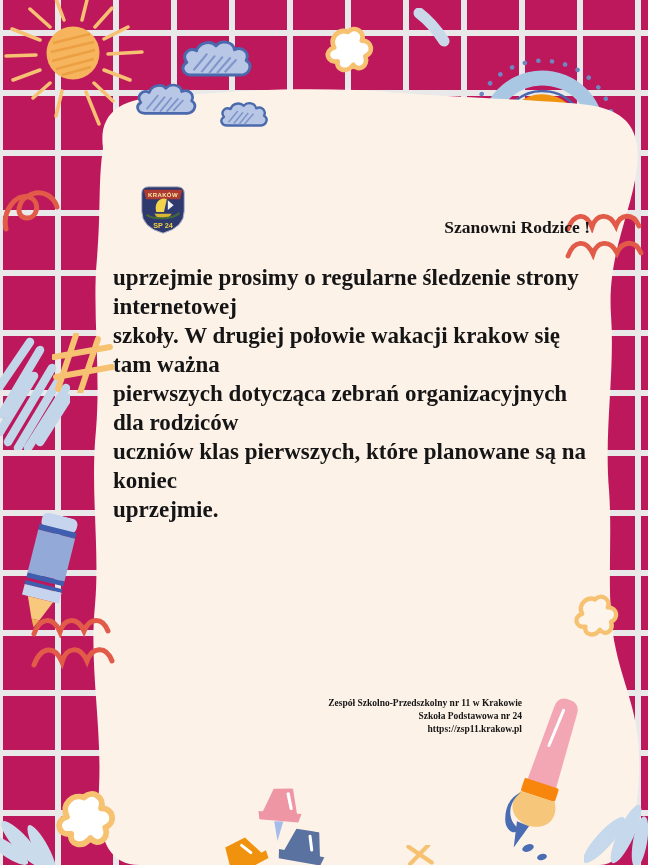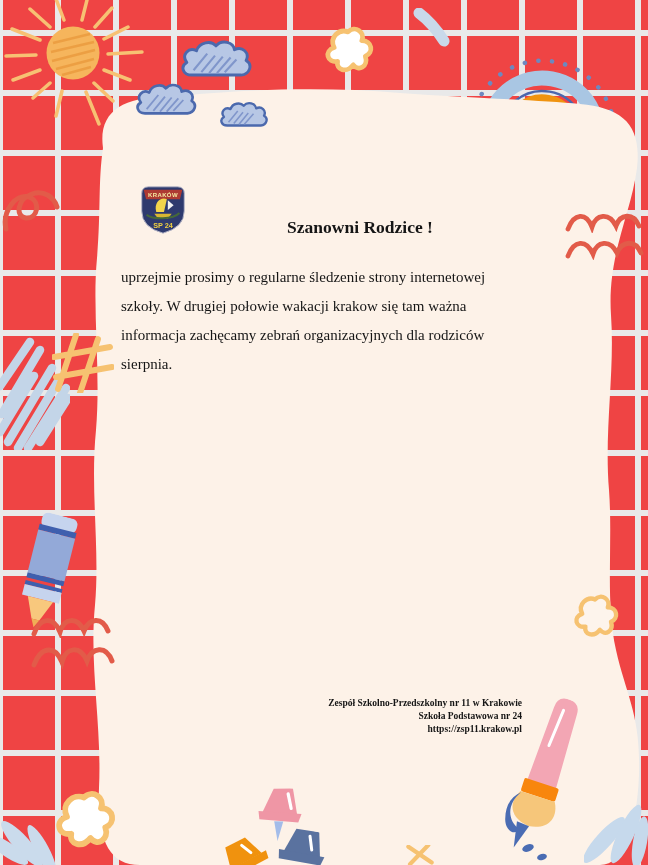--- a/index.html
+++ b/index.html
@@ -1,28 +1,28 @@
 <!DOCTYPE html>
 <html><head>
 <meta charset="utf-8">
 <style>
   html,body{margin:0;padding:0;}
-  .canvas{position:relative;width:648px;height:865px;overflow:hidden;background:#ef4444;
+  .canvas{position:relative;width:648px;height:865px;overflow:hidden;background:#be185d;
           font-family:"Liberation Serif",serif;}
   .grid-bg{position:absolute;inset:0;z-index:0;
     background-image:
       linear-gradient(to right,#e9e9e9 6px,transparent 6px),
       linear-gradient(to bottom,#e9e9e9 6px,transparent 6px);
     background-size:58px 60px;background-position:55px 30px;}
   .deco{position:absolute;}
   .z1{z-index:1}.z3{z-index:3}
   .card-svg{position:absolute;inset:0;z-index:2;}
-  .t-title{position:absolute;left:130px;top:217px;width:460px;text-align:center;
+  .t-title{position:absolute;left:130px;top:217px;width:460px;text-align:right;
            font-size:17.5px;font-weight:bold;color:#151515;z-index:4;}
-  .t-body{position:absolute;left:121px;width:478px;font-size:15px;font-weight:normal;
+  .t-body{position:absolute;left:113px;width:478px;font-size:23px;font-weight:bold;
           color:#151515;line-height:29px;z-index:4;}
   #p1{top:263px;} #p2{top:422px;}
   .t-footer{position:absolute;left:182px;top:697px;width:340px;text-align:right;
             font-size:9.5px;font-weight:bold;color:#151515;line-height:13.2px;z-index:4;}
   .logo{position:absolute;left:134px;top:181px;z-index:4;}
   svg{display:block;}
 </style>
 </head>
 <body>
 
@@ -185,22 +185,23 @@
     <path d="M21 33 L39 33 L35 38 L25 38 Z" fill="#d8b832"></path>
     <path d="M13 34 C20 39 40 39 47 32" stroke="#45683a" stroke-width="2.2" fill="none"></path>
     <text x="30" y="47.5" font-family="Liberation Sans, sans-serif" font-size="7.5" font-weight="bold" fill="#f0d040" text-anchor="middle">SP 24</text>
   </svg>
 
   <div class="t-title">Szanowni Rodzice !</div>
 
   <div class="t-body" id="p1">
     <div>uprzejmie prosimy o regularne śledzenie strony internetowej</div>
     <div>szkoły. W drugiej połowie wakacji krakow się tam ważna</div>
-    <div>informacja zachęcamy zebrań organizacyjnych dla rodziców</div>
-    <div>sierpnia.</div>
+    <div>pierwszych dotycząca zebrań organizacyjnych dla rodziców</div>
+    <div>uczniów klas pierwszych, które planowane są na koniec</div>
+    <div>uprzejmie.</div>
   </div>
 
   <div class="t-body" id="p2">
   </div>
 
   <div class="t-footer">
     <div>Zespół Szkolno-Przedszkolny nr 11 w Krakowie</div>
     <div>Szkoła Podstawowa nr 24</div>
     <div>https://zsp11.krakow.pl</div>
   </div>

